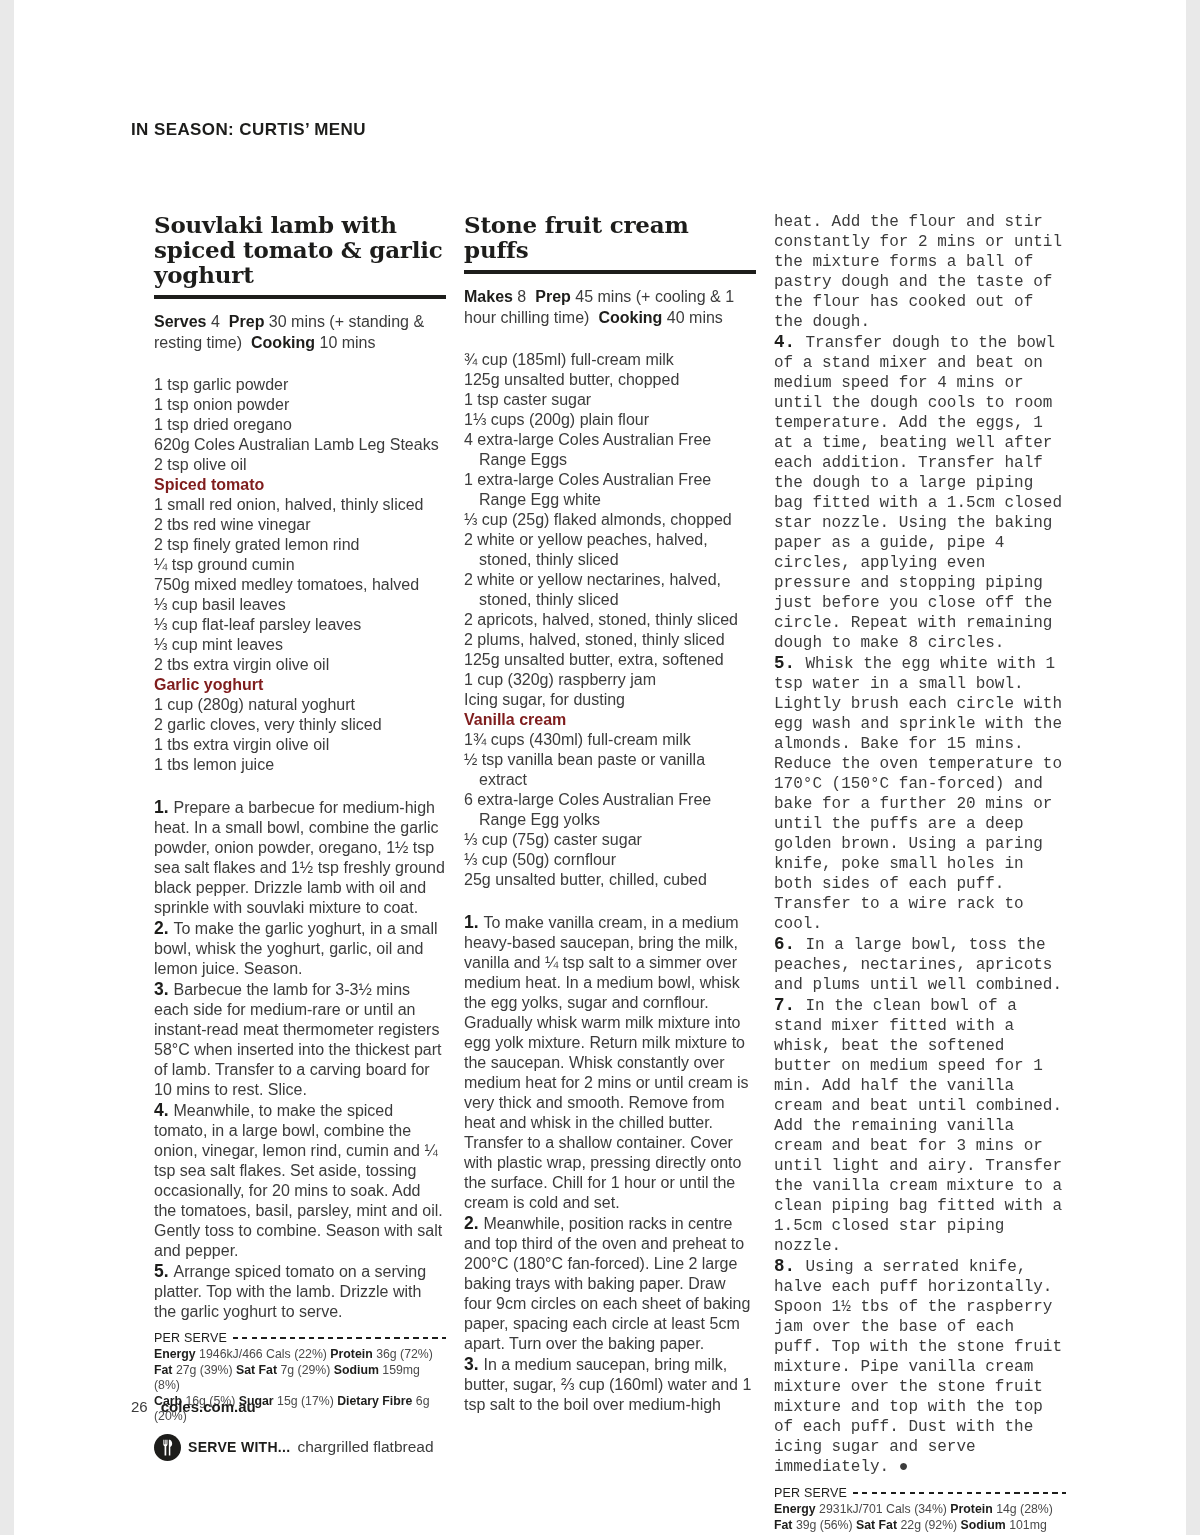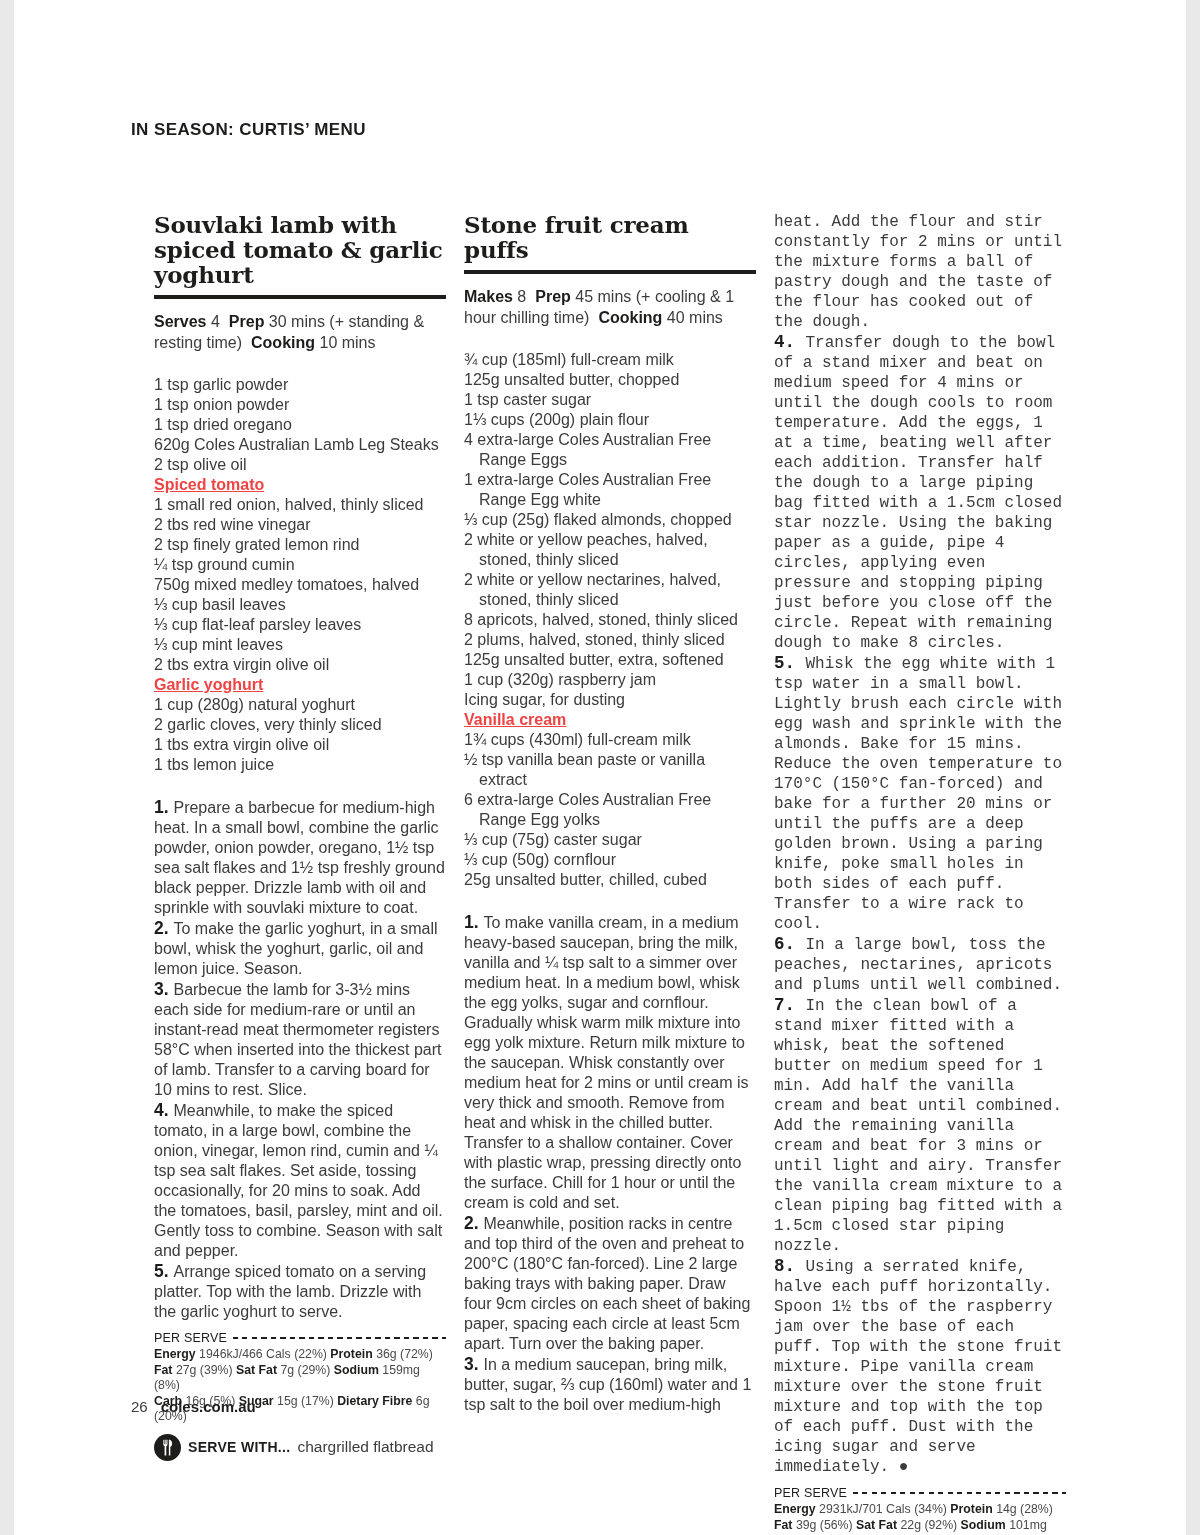--- a/index.html
+++ b/index.html
@@ -10,21 +10,21 @@
   .columns{position:absolute;left:140px;top:212px;display:flex;gap:18px;}
   .col{width:292px;flex:0 0 292px;}
   .recipe-title{font-family:"DejaVu Serif","Liberation Serif",serif;font-weight:700;
                 font-size:23px;line-height:25px;letter-spacing:-.2px;color:#1d1d1b;margin:0 0 8px;}
   .rule{height:4px;background:#1d1d1b;margin:0 0 12px;}
   .meta{font-size:16px;line-height:21px;margin:0 0 22px;color:#3c3c3c;}
   .meta b{color:#1d1d1b;}
   .meta-item{margin-right:9px;}
   .ing,.ing-head{font-size:16px;line-height:20px;}
   .ing{padding-left:15px;text-indent:-15px;}
-  .ing-head{font-weight:bold;color:#ef4444;text-decoration:underline;}
+  .ing-head{font-weight:bold;color:#7f1d1d;}
   .steps{margin-top:22px;}
   .step{margin:0;font-size:16px;line-height:20px;}
   .step-num{font-weight:bold;color:#1d1d1b;font-size:17.5px;}
   .nutrition{margin-top:9px;}
   .ps-head{display:flex;align-items:center;margin-bottom:2px;}
   .ps-label{font-size:12.5px;font-weight:normal;color:#1d1d1b;letter-spacing:.2px;white-space:nowrap;}
   .ps-dashes{flex:1;height:2.5px;margin-left:6px;
              background:repeating-linear-gradient(90deg,#1d1d1b 0 5px,transparent 5px 9.5px);}
   .nut-line{font-size:12.3px;line-height:15.5px;color:#4a4a4a;}
   .nut-line b{color:#1d1d1b;}
@@ -115,21 +115,21 @@
       <div class="ingredients">
           <div class="ing">¾ cup (185ml) full-cream milk</div>
           <div class="ing">125g unsalted butter, chopped</div>
           <div class="ing">1 tsp caster sugar</div>
           <div class="ing">1⅓ cups (200g) plain flour</div>
           <div class="ing">4 extra-large Coles Australian Free Range Eggs</div>
           <div class="ing">1 extra-large Coles Australian Free Range Egg white</div>
           <div class="ing">⅓ cup (25g) flaked almonds, chopped</div>
           <div class="ing">2 white or yellow peaches, halved, stoned, thinly sliced</div>
           <div class="ing">2 white or yellow nectarines, halved, stoned, thinly sliced</div>
-          <div class="ing">8 apricots, halved, stoned, thinly sliced</div>
+          <div class="ing">2 apricots, halved, stoned, thinly sliced</div>
           <div class="ing">2 plums, halved, stoned, thinly sliced</div>
           <div class="ing">125g unsalted butter, extra, softened</div>
           <div class="ing">1 cup (320g) raspberry jam</div>
           <div class="ing">Icing sugar, for dusting</div>
           <div class="ing-head">Vanilla cream</div>
           <div class="ing">1¾ cups (430ml) full-cream milk</div>
           <div class="ing">½ tsp vanilla bean paste or vanilla extract</div>
           <div class="ing">6 extra-large Coles Australian Free Range Egg yolks</div>
           <div class="ing">⅓ cup (75g) caster sugar</div>
           <div class="ing">⅓ cup (50g) cornflour</div>

